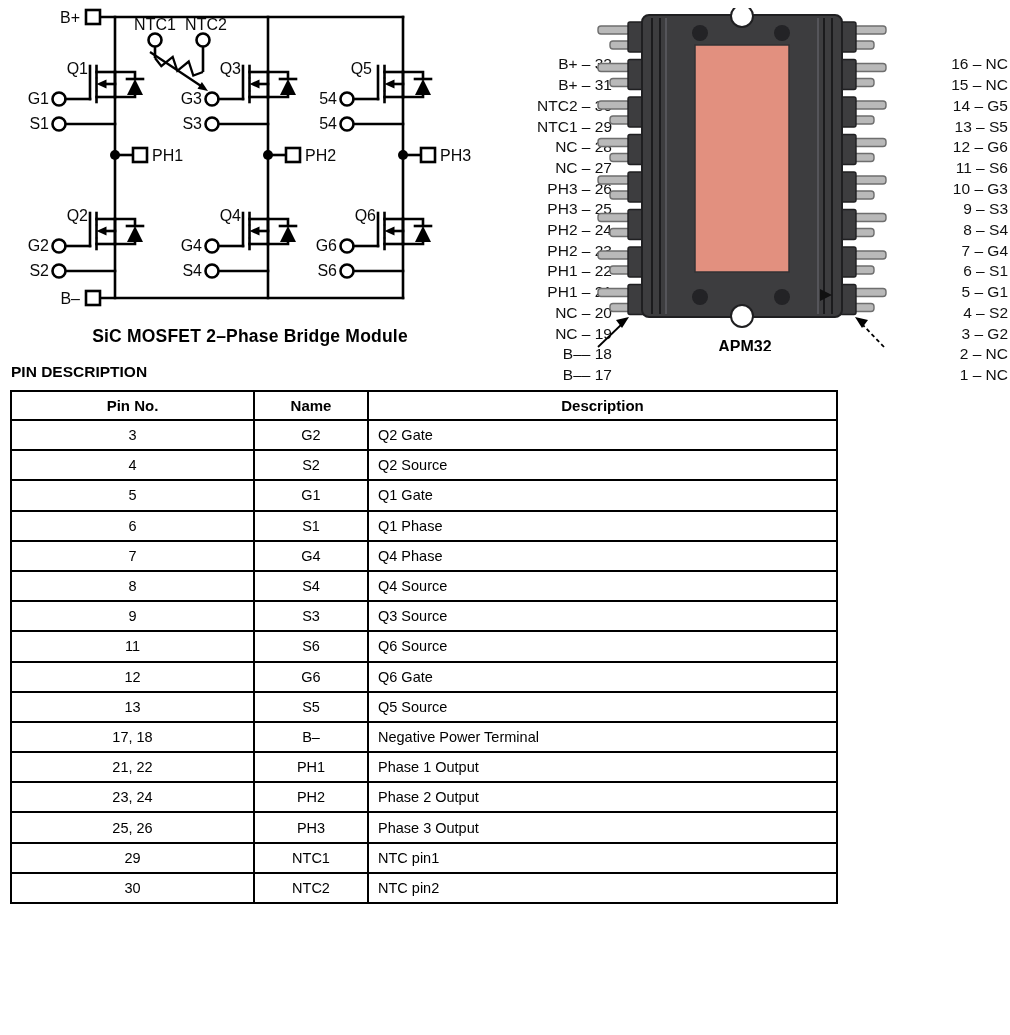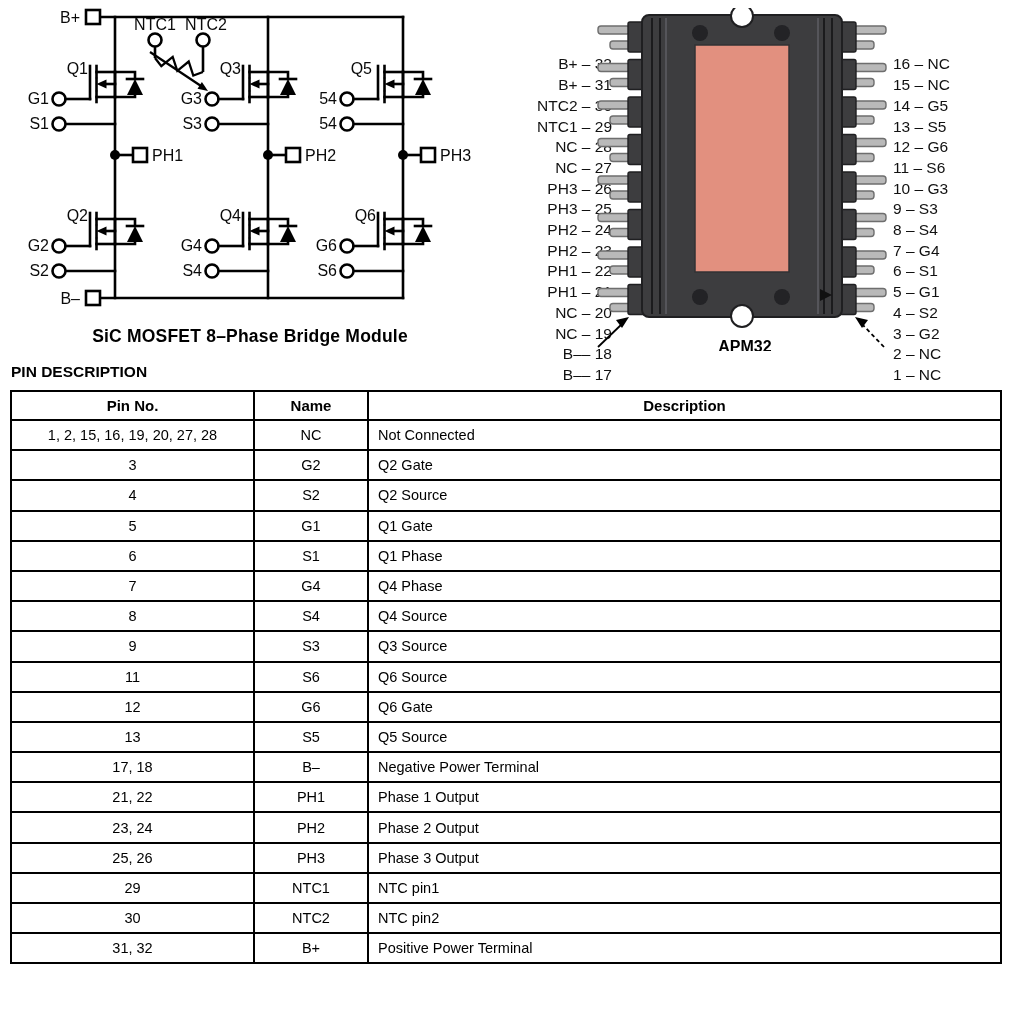--- a/index.html
+++ b/index.html
@@ -5,27 +5,27 @@
   html,body{margin:0;padding:0;background:#fff;}
   body{width:1010px;height:1035px;position:relative;font-family:"Liberation Sans",sans-serif;color:#000;overflow:hidden;}
   
   #schematic-svg{position:absolute;left:0;top:0;}
   .sch-label{font-family:"Liberation Sans",sans-serif;font-size:16px;fill:#0a0a0a;}
   #schematic-caption{position:absolute;left:10px;top:326px;width:480px;text-align:center;
     font-size:17.5px;font-weight:bold;letter-spacing:.2px;}
   
   .pin-col{position:absolute;top:13px;font-size:15.5px;line-height:20.7px;color:#111;white-space:pre;}
   #left-pin-col{left:496px;width:116px;text-align:right;}
-  #right-pin-col{left:893px;width:115px;text-align:left;}
+  #right-pin-col{left:893px;width:115px;text-align:right;}
   #package-svg{position:absolute;left:592px;top:8px;}
   #package-caption{position:absolute;left:655px;top:337px;width:180px;height:14px;overflow:hidden;
     text-align:center;font-size:16px;font-weight:bold;line-height:19px;}
   
   #table-heading{position:absolute;left:11px;top:363px;font-size:15.5px;font-weight:bold;}
-  #pin-table{position:absolute;left:10px;top:390px;width:992px;border-collapse:collapse;table-layout:fixed;}
+  #pin-table{position:absolute;left:10px;top:390px;width:828px;border-collapse:collapse;table-layout:fixed;}
   #pin-table th,#pin-table td{border:2.4px solid #000;font-size:14.5px;vertical-align:middle;
     padding:0;height:28.2px;overflow:hidden;}
   #pin-table th{font-weight:bold;text-align:center;height:27px;font-size:15px;}
   #pin-table td.c-pin{text-align:center;}
   #pin-table td.c-name{text-align:center;}
   #pin-table td.c-desc{text-align:left;padding-left:9px;}
 </style>
 </head>
 <body>
 
@@ -124,21 +124,21 @@
 
   <text class="sch-label" text-anchor="end" x="80" y="23">B+</text>
   <text class="sch-label" text-anchor="end" x="80" y="304">B–</text>
   <text class="sch-label" x="152" y="161">PH1</text>
   <text class="sch-label" x="305" y="161">PH2</text>
   <text class="sch-label" x="440" y="161">PH3</text>
   <text class="sch-label" text-anchor="middle" x="155" y="30">NTC1</text>
   <text class="sch-label" text-anchor="middle" x="206" y="30">NTC2</text>
 </svg>
 
-<div id="schematic-caption">SiC MOSFET 8–Phase Bridge Module</div>
+<div id="schematic-caption">SiC MOSFET 2–Phase Bridge Module</div>
 
 <div id="left-pin-col" class="pin-col">
   
 <div class="pin-label">B+ – 32</div><div class="pin-label">B+ – 31</div><div class="pin-label">NTC2 – 30</div><div class="pin-label">NTC1 – 29</div><div class="pin-label">NC – 28</div><div class="pin-label">NC – 27</div><div class="pin-label">PH3 – 26</div><div class="pin-label">PH3 – 25</div><div class="pin-label">PH2 – 24</div><div class="pin-label">PH2 – 23</div><div class="pin-label">PH1 – 22</div><div class="pin-label">PH1 – 21</div><div class="pin-label">NC – 20</div><div class="pin-label">NC – 19</div><div class="pin-label">B–– 18</div><div class="pin-label">B–– 17</div></div>
 <div id="right-pin-col" class="pin-col">
   
 <div class="pin-label">16 – NC</div><div class="pin-label">15 – NC</div><div class="pin-label">14 – G5</div><div class="pin-label">13 – S5</div><div class="pin-label">12 – G6</div><div class="pin-label">11 – S6</div><div class="pin-label">10 – G3</div><div class="pin-label">9 – S3</div><div class="pin-label">8 – S4</div><div class="pin-label">7 – G4</div><div class="pin-label">6 – S1</div><div class="pin-label">5 – G1</div><div class="pin-label">4 – S2</div><div class="pin-label">3 – G2</div><div class="pin-label">2 – NC</div><div class="pin-label">1 – NC</div></div>
 
 <svg id="package-svg" width="300" height="345" viewBox="0 0 300 345" xmlns="http://www.w3.org/2000/svg">
   <g id="pkg-pins">
@@ -234,25 +234,20 @@
     </colgroup>
   <thead>
     <tr>
       <th>Pin No.</th>
       <th>Name</th>
       <th>Description</th>
     </tr>
   </thead>
   <tbody>
 
-      <tr>
-        <td class="c-pin">1, 2, 15, 16, 19, 20, 27, 28</td>
-        <td class="c-name">NC</td>
-        <td class="c-desc">Not Connected</td>
-      </tr>
 
       <tr>
         <td class="c-pin">3</td>
         <td class="c-name">G2</td>
         <td class="c-desc">Q2 Gate</td>
       </tr>
 
       <tr>
         <td class="c-pin">4</td>
         <td class="c-name">S2</td>
@@ -338,19 +333,14 @@
         <td class="c-name">NTC1</td>
         <td class="c-desc">NTC pin1</td>
       </tr>
 
       <tr>
         <td class="c-pin">30</td>
         <td class="c-name">NTC2</td>
         <td class="c-desc">NTC pin2</td>
       </tr>
 
-      <tr>
-        <td class="c-pin">31, 32</td>
-        <td class="c-name">B+</td>
-        <td class="c-desc">Positive Power Terminal</td>
-      </tr>
     </tbody>
 </table>
 
 </body></html>

